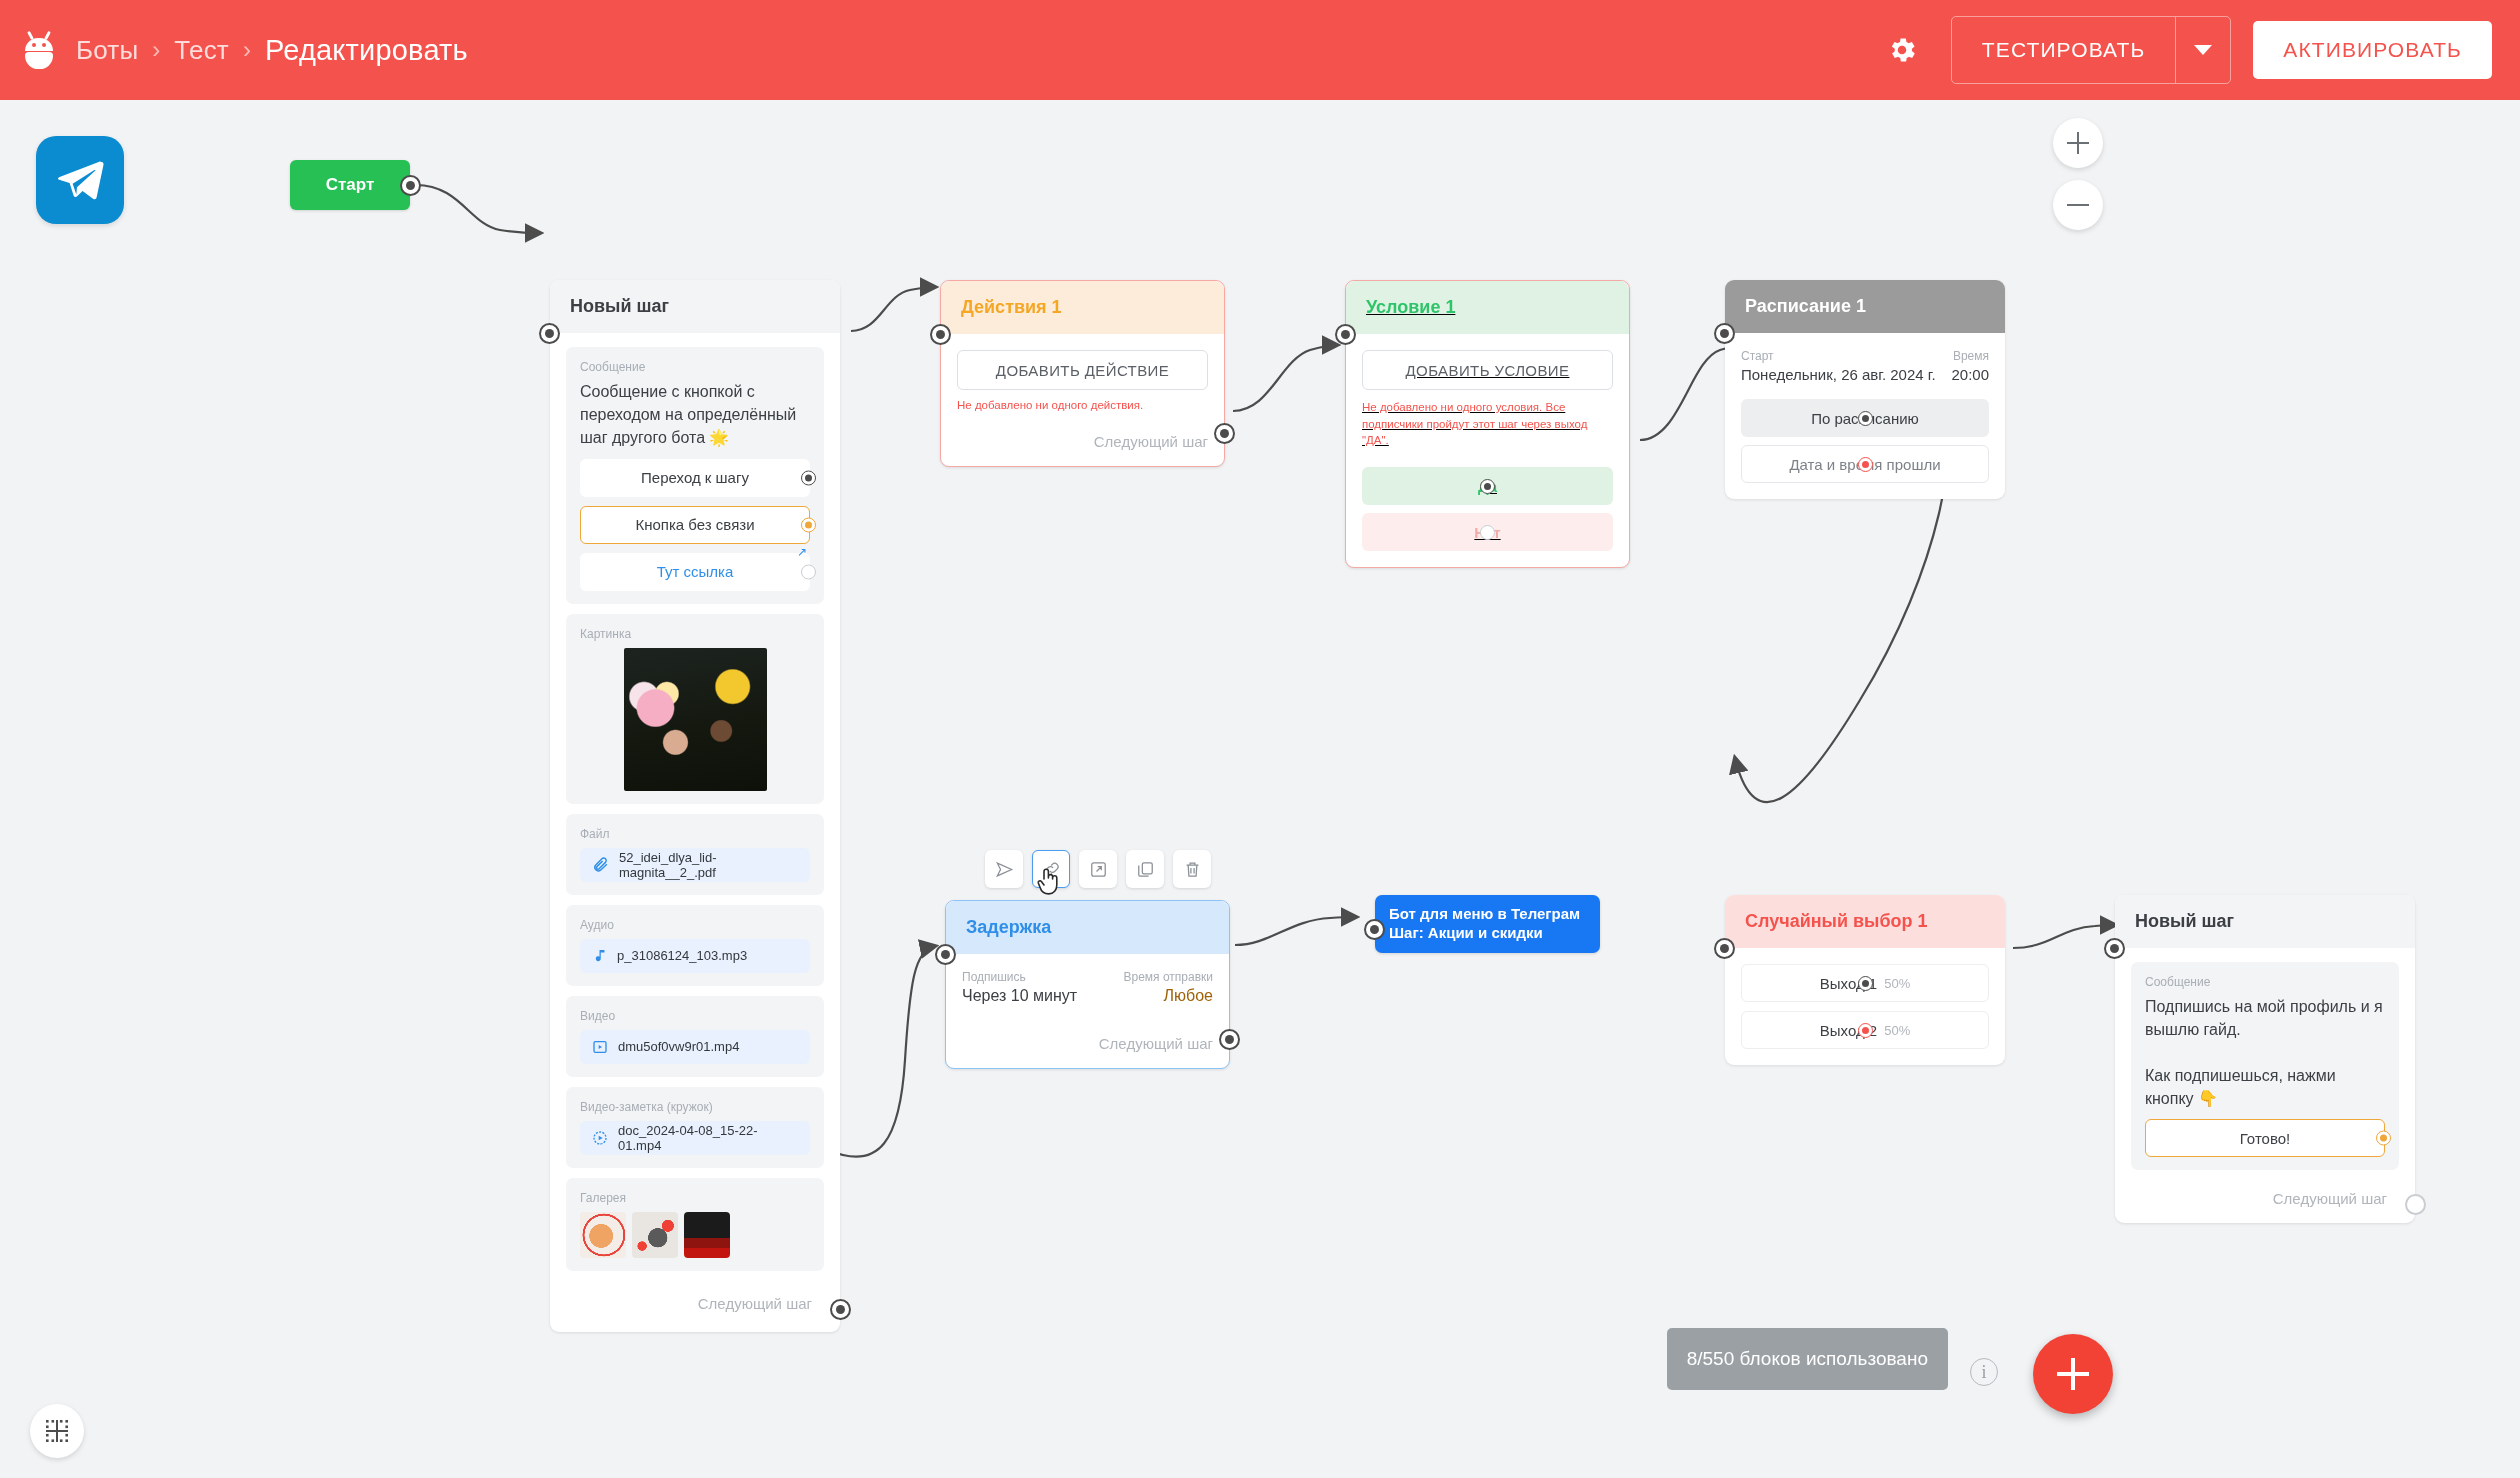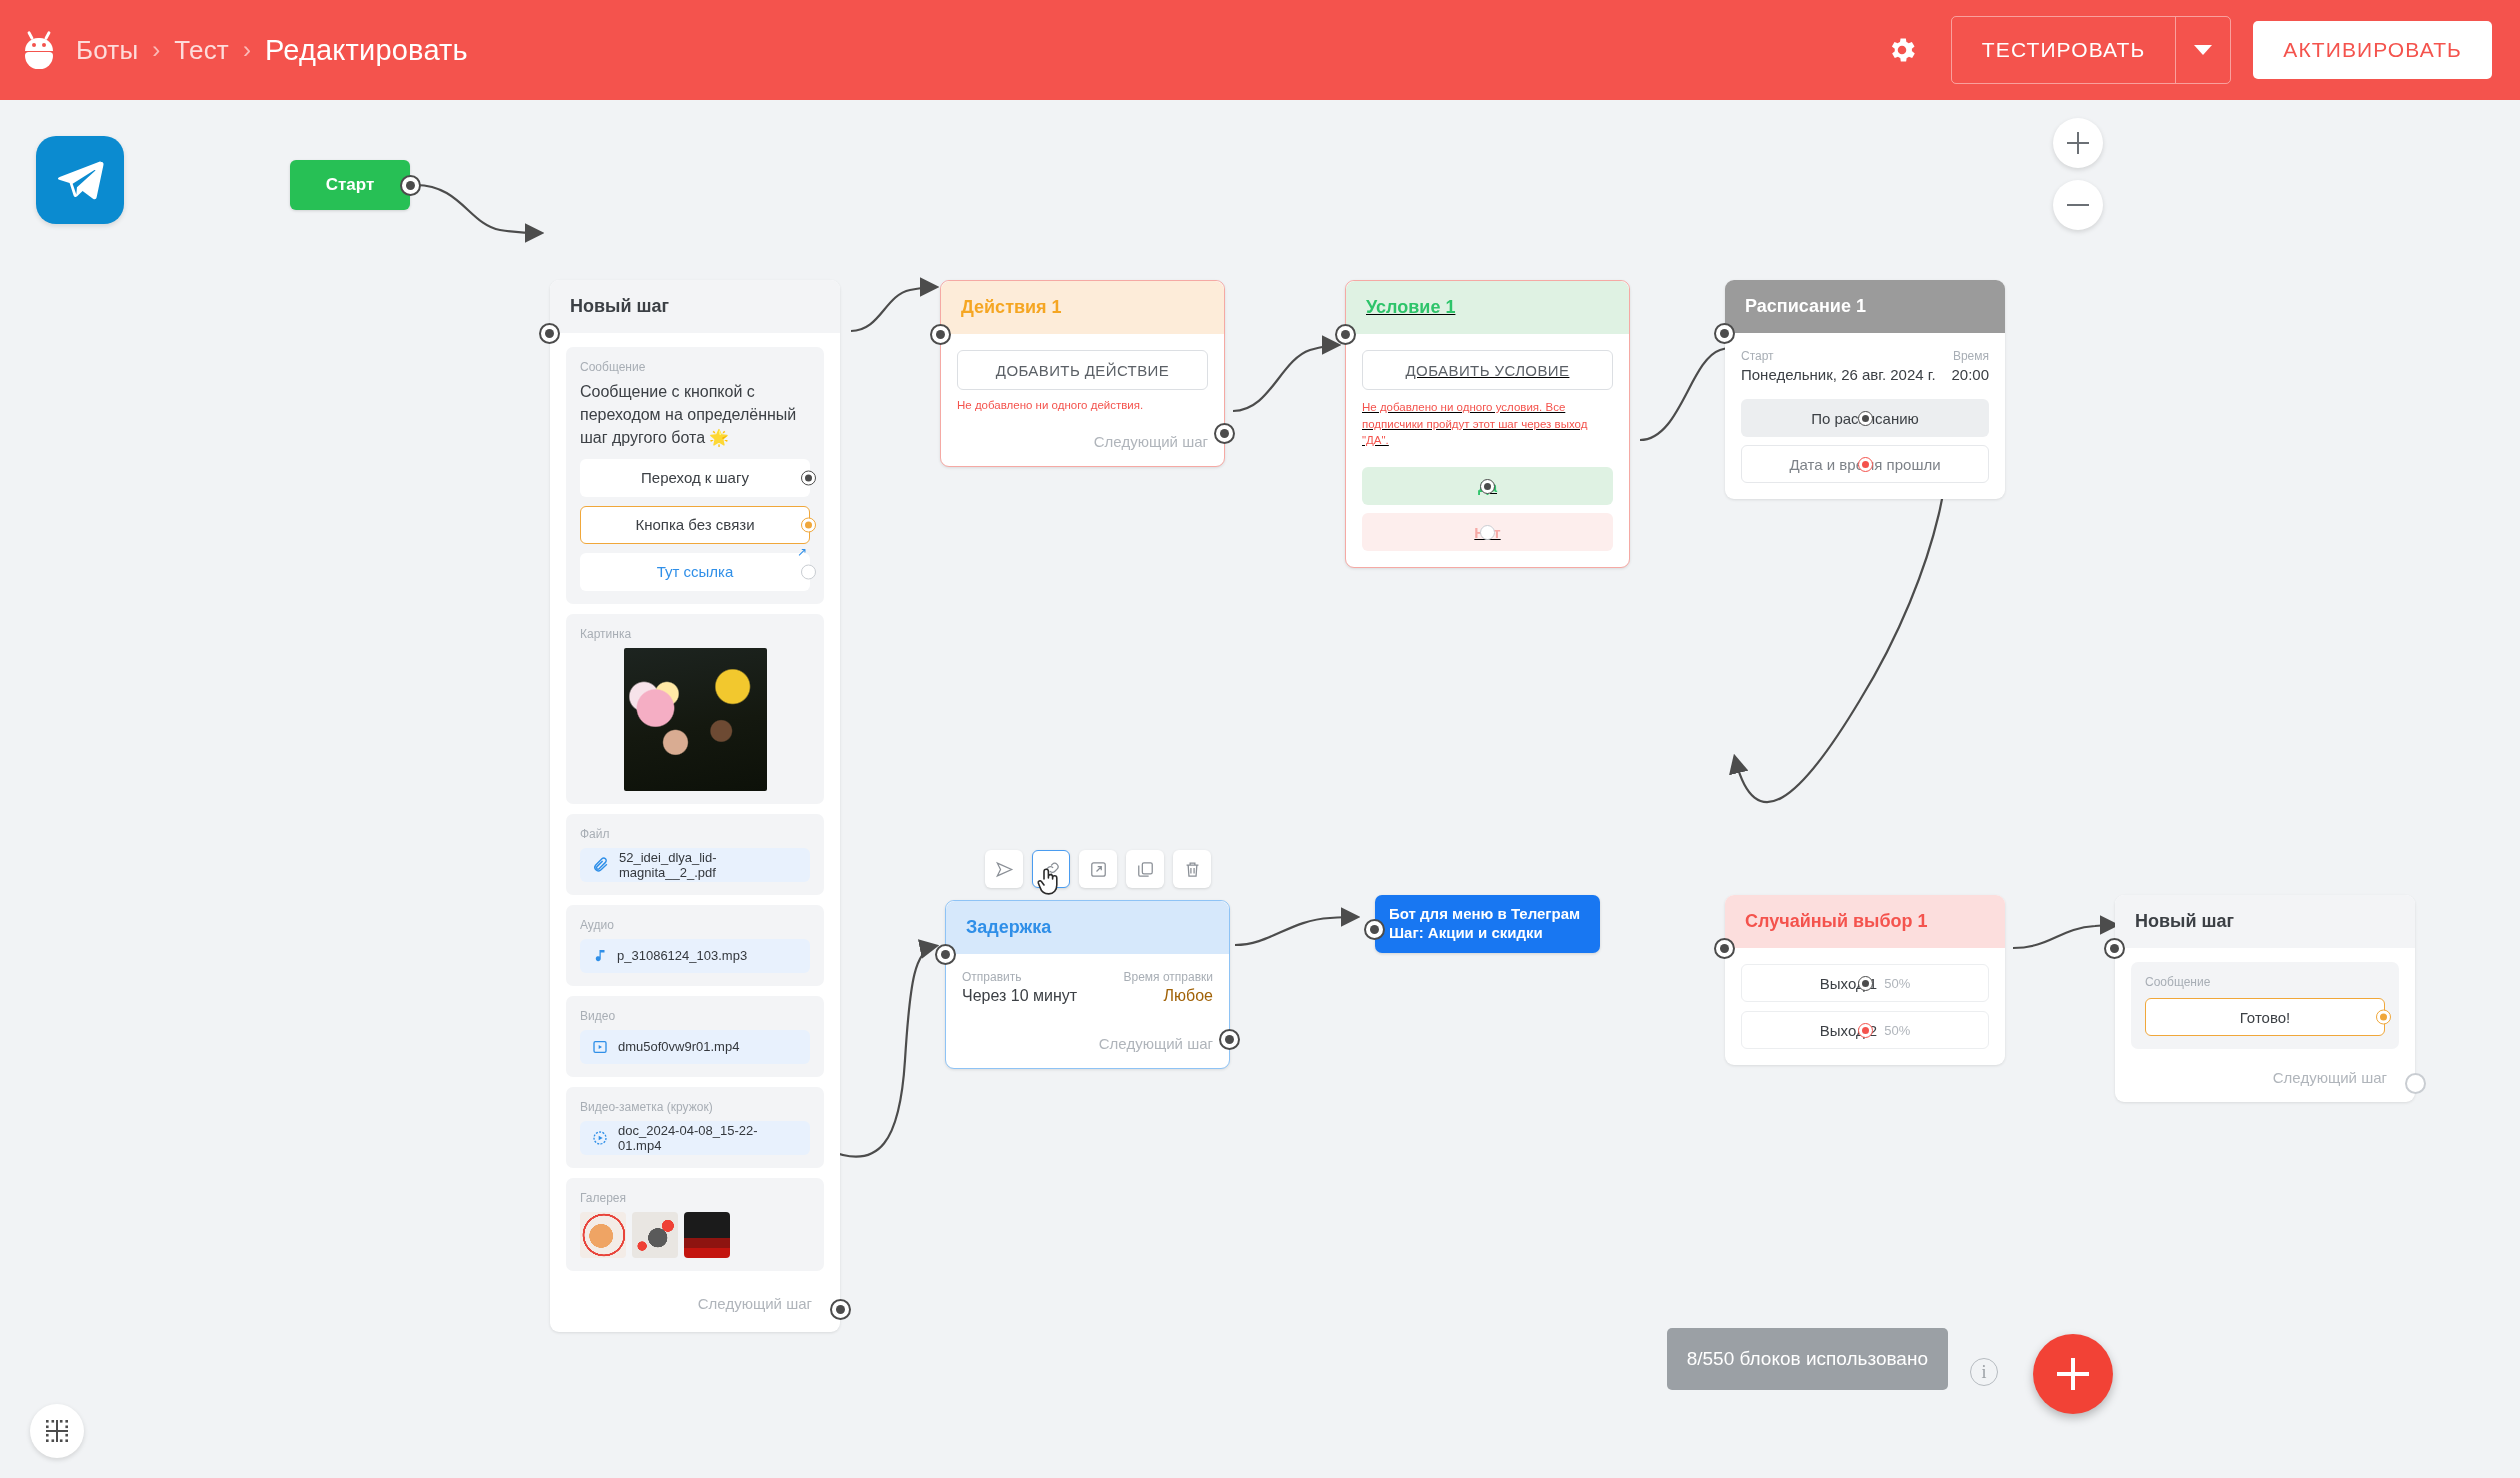--- a/index.html
+++ b/index.html
@@ -477,21 +477,21 @@
   <svg id="cursor-hand" viewBox="0 0 26 32">
     <path d="M8 13V5.5a2.2 2.2 0 0 1 4.4 0V12m0-1.3a2.1 2.1 0 0 1 4.2 0V13m0-1.1a2.1 2.1 0 0 1 4.2 0v7c0 5-3 9-8 9-4.5 0-7.6-2.6-8.8-6.6L2.3 17c-.6-1.8 2-3.2 3.1-1.4L8 19" fill="#fff" stroke="#2b2b2b" stroke-width="1.6" stroke-linejoin="round" stroke-linecap="round"></path>
   </svg>
 
   <div class="node" id="node-delay">
     <div class="node-hdr" style="background:#d6e8fb; color:#2f8fe8;">Задержка</div>
     <span class="port" style="left:-11px; top:43px;"></span>
     <div style="padding:16px;">
       <div style="display:flex; justify-content:space-between; align-items:flex-end;">
         <div>
-          <div class="sec-lbl" style="margin-bottom:3px;">Отправить</div>
+          <div class="sec-lbl" style="margin-bottom:3px;">Подпишись</div>
           <div style="font-size:16px; color:#3c4045;">Через 10 минут</div>
         </div>
         <div style="text-align:right;">
           <div class="sec-lbl" style="margin-bottom:3px;">Время отправки</div>
           <div style="font-size:16px; color:#a16207;">Любое</div>
         </div>
       </div>
       <div class="nextstep" style="margin-top:30px;">Следующий шаг</div>
     </div>
     <span class="port" style="right:-11px; bottom:18px;"></span>
@@ -521,20 +521,23 @@
       </div>
     </div>
   </div>
 
   <div class="node" id="node-last">
     <div class="node-hdr" style="background:#f3f4f6; color:#3c4045;">Новый шаг</div>
     <span class="port" style="left:-11px; top:43px;"></span>
     <div style="padding:14px 16px 12px;">
       <div class="sec-box">
         <div class="sec-lbl">Сообщение</div>
+        <div class="msg-text" style="white-space:pre-line;">Подпишись на мой профиль и я вышлю гайд.
+
+Как подпишешься, нажми кнопку 👇</div>
         <div class="btn-row orange">
           <span>Готово!</span>
           <span class="port small orange pt"></span>
         </div>
       </div>
       <div class="nextstep" style="padding:10px 12px 4px 0;">Следующий шаг</div>
       <span class="port empty" style="right:-11px; bottom:8px;"></span>
     </div>
   </div>
 

